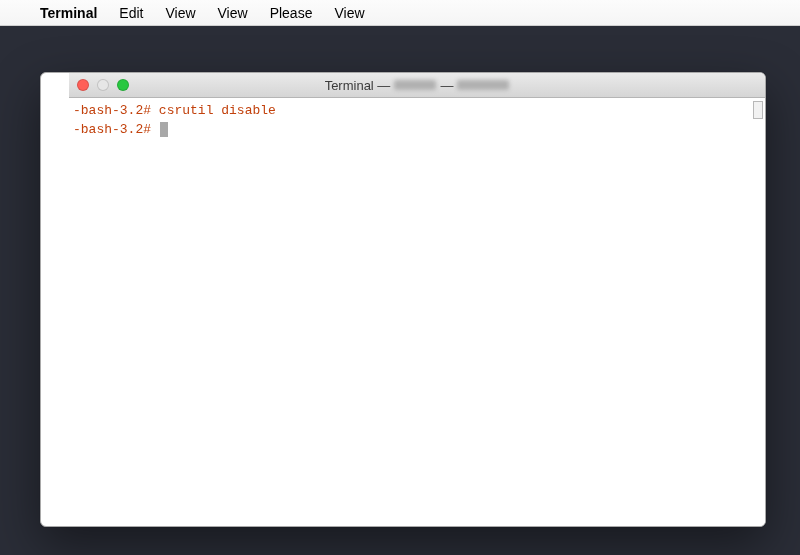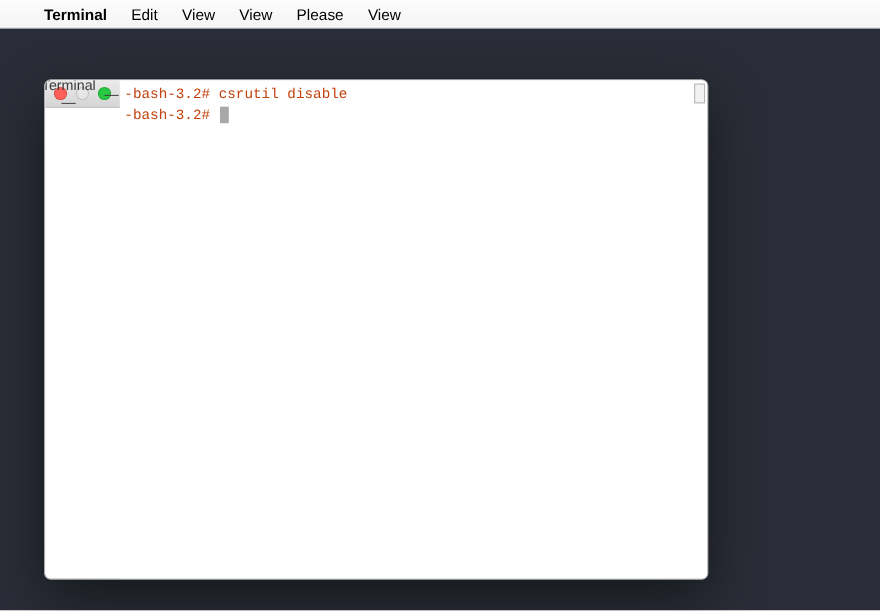--- a/index.html
+++ b/index.html
@@ -38,28 +38,30 @@
     .desktop {
       background: #2a2d37;
       height: calc(555px - 26px);
       position: relative;
       padding: 1px;
     }
     .window {
       position: absolute;
       left: 40px;
       top: 46px;
-      width: 604px;
+      width: 726px;
       height: 455px;
       background: #fff;
       border: 1px solid #a9a9a9;
       border-radius: 6px;
       box-shadow: 0 18px 50px rgba(0,0,0,0.45), 0 0 0 1px rgba(0,0,0,0.05);
       display: flex;
+      flex-direction: column;
       overflow: hidden;
+      padding-left: 28px;
     }
     .titlebar {
       height: 25px;
       background: linear-gradient(to bottom, #eaeaea, #d5d5d5);
       border-bottom: 1px solid #b5b5b5;
       display: flex;
       align-items: center;
       position: relative;
       padding: 0 8px;
     }

